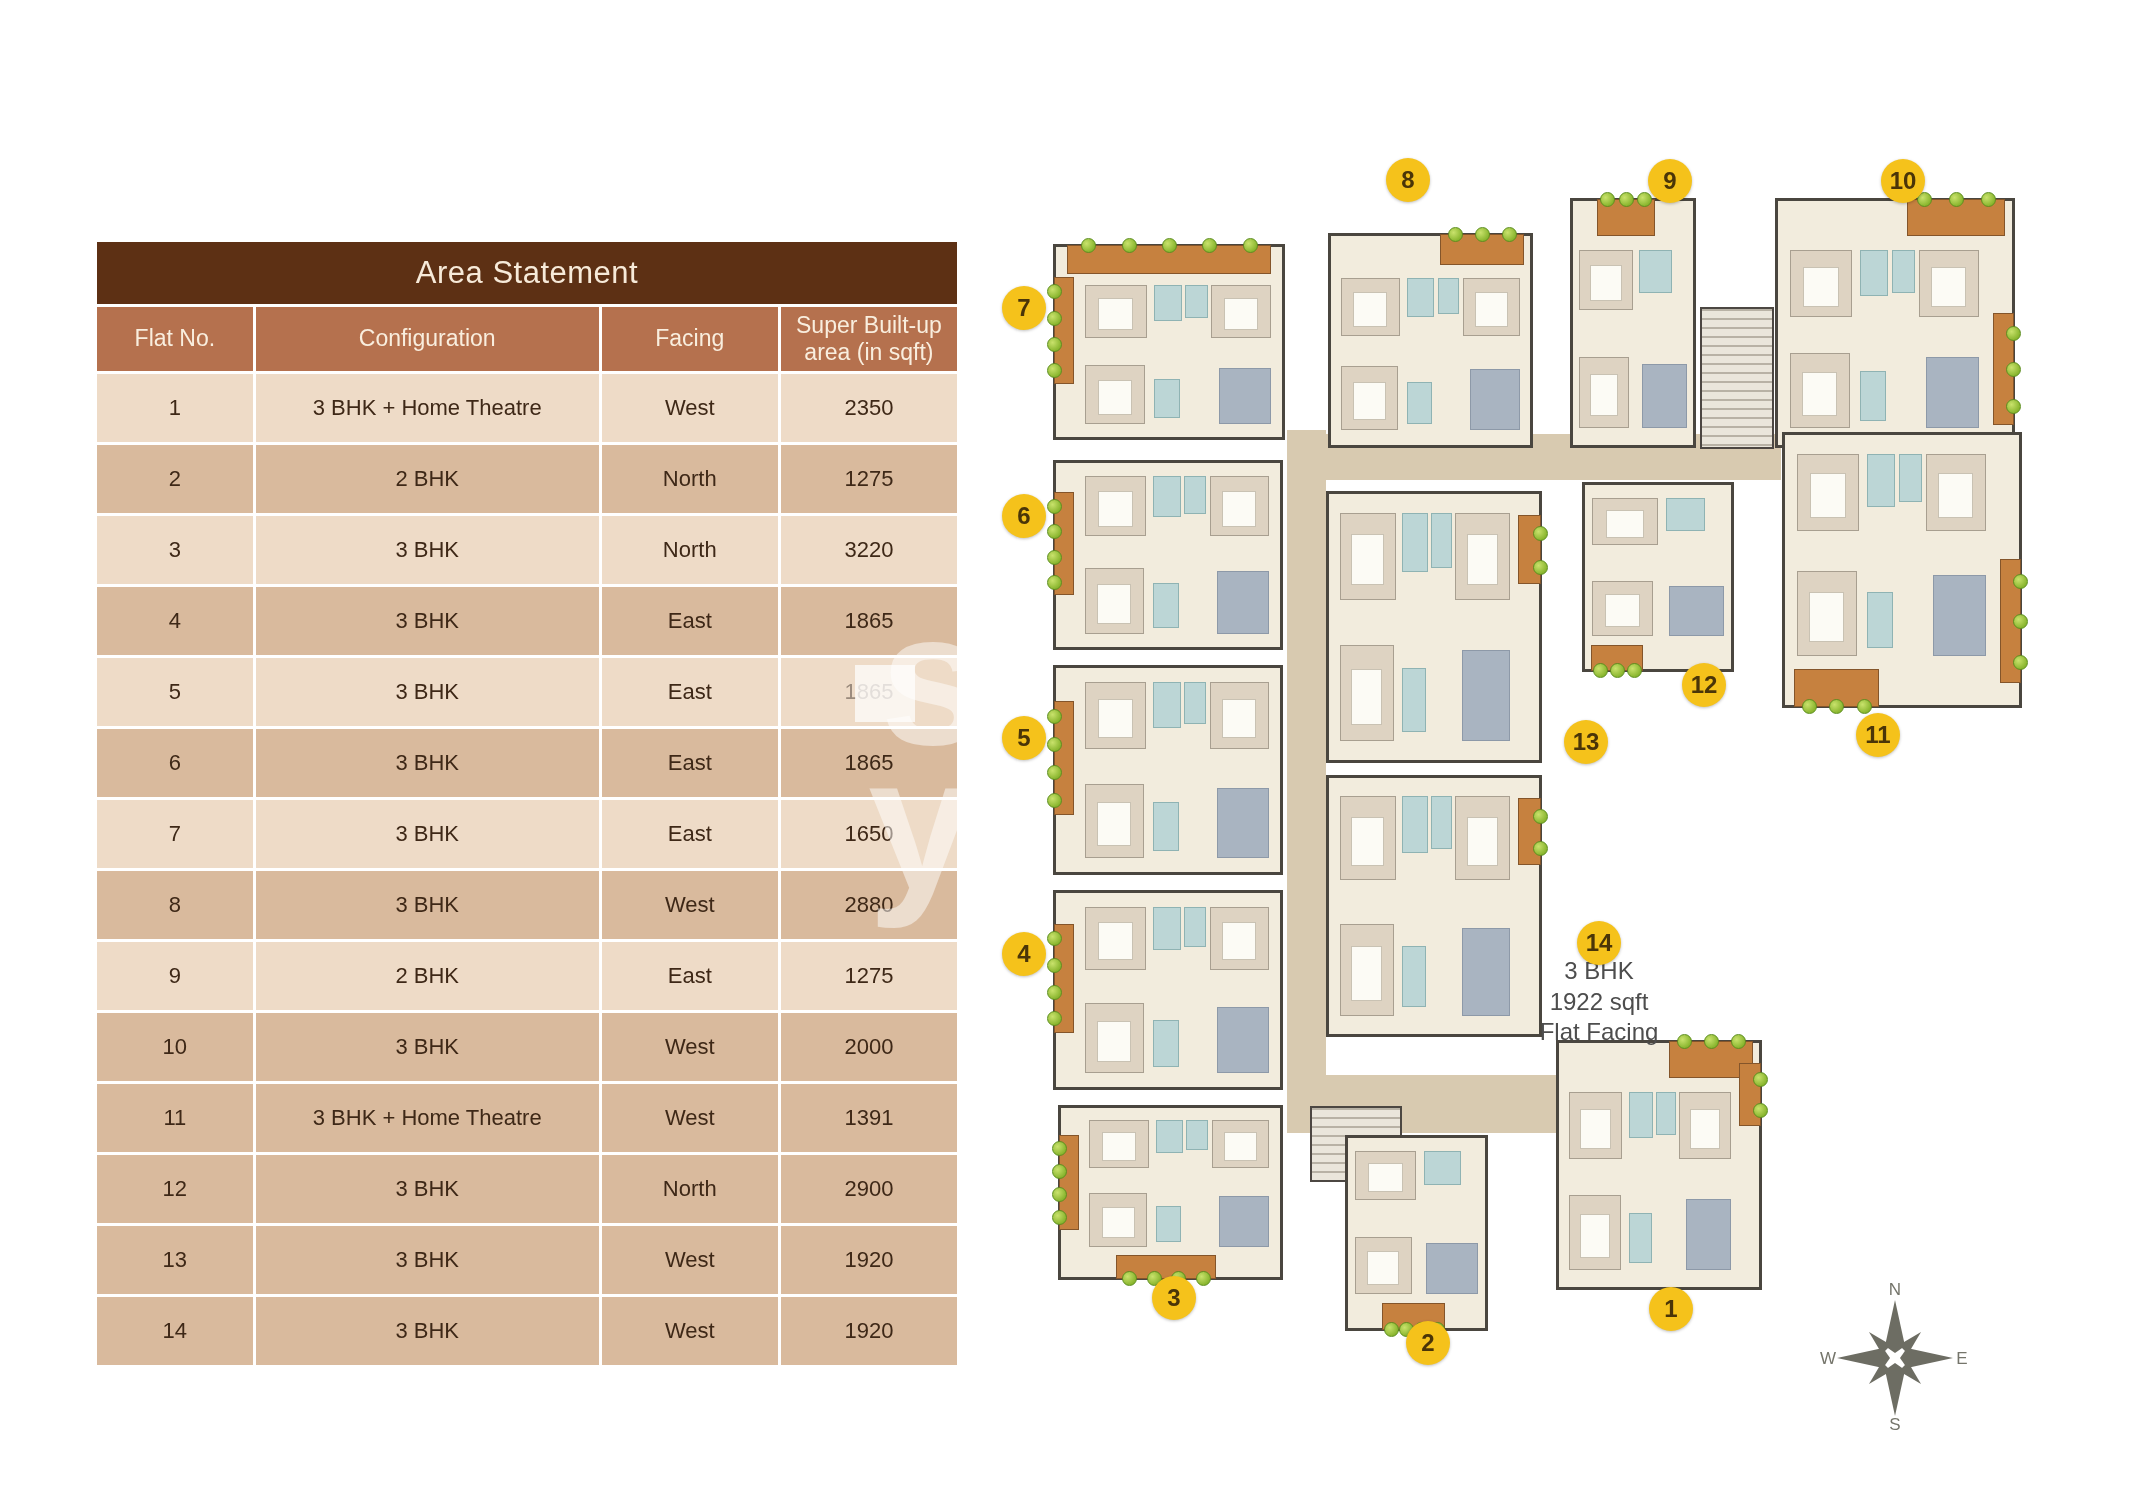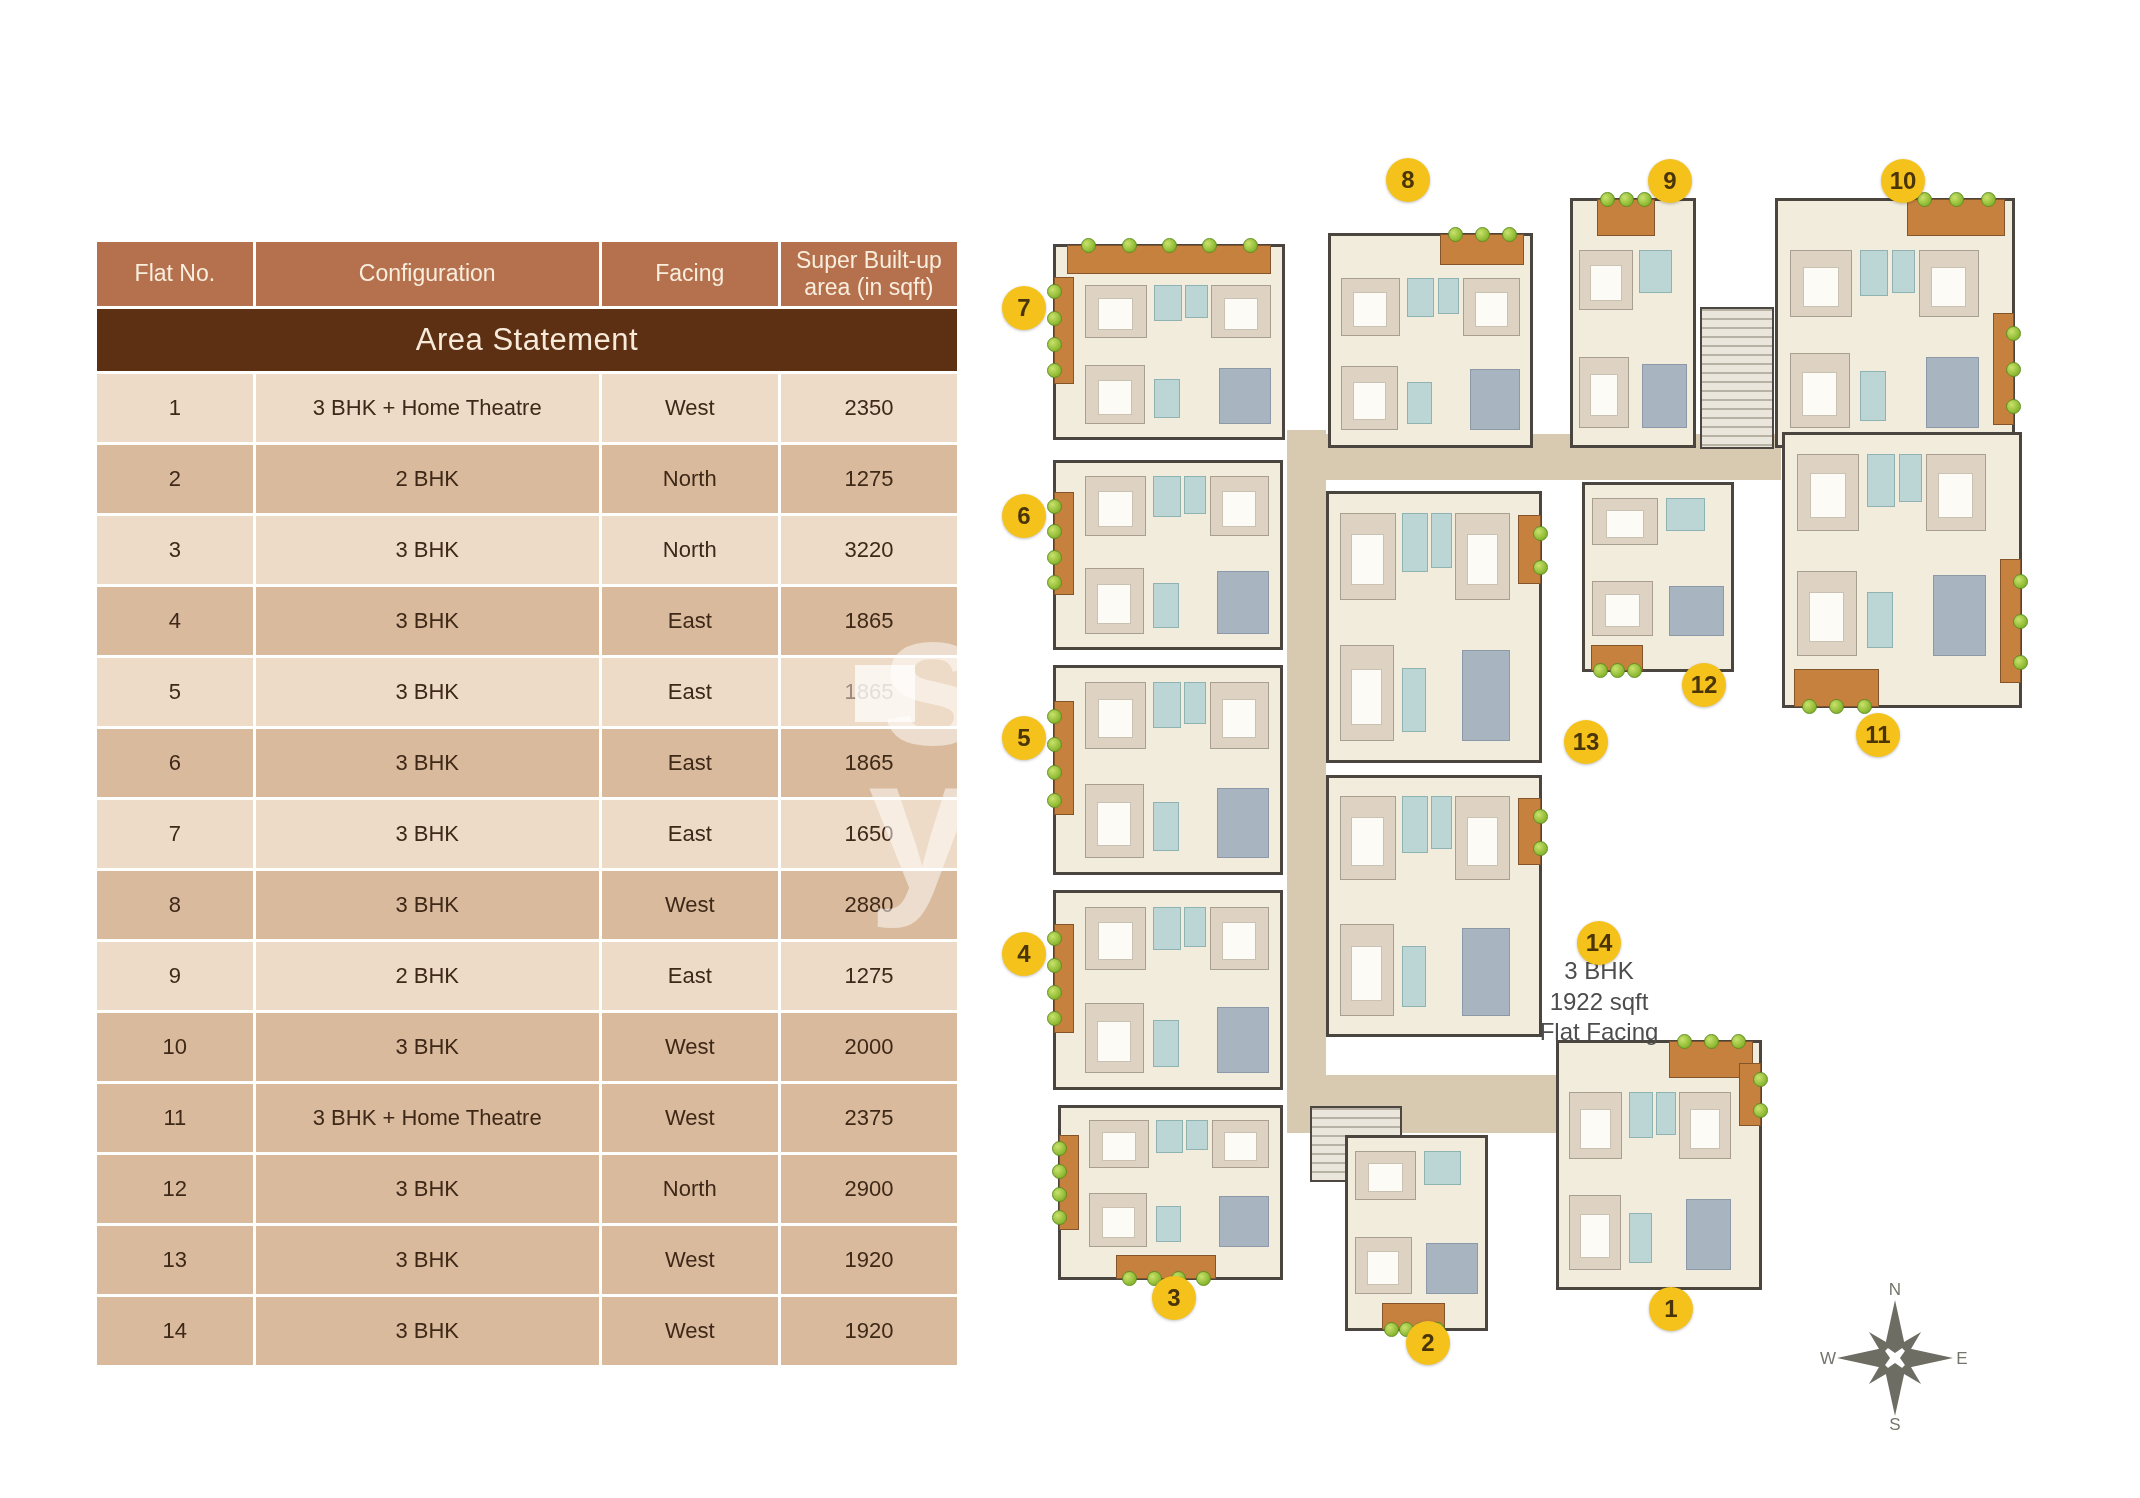--- a/index.html
+++ b/index.html
@@ -63,27 +63,27 @@
 
   <table class="area-table">
     <colgroup>
         <col class="c-flat">
         <col class="c-config">
         <col class="c-facing">
         <col class="c-area">
       </colgroup>
     <tbody id="atable-body">
       <tr>
+        <td class="title-cell" colspan="4">Area Statement</td>
+      </tr>
+      <tr>
         <th>Flat No.</th>
         <th>Configuration</th>
         <th>Facing</th>
         <th>Super Built-up area (in sqft)</th>
-      </tr>
-      <tr>
-        <td class="title-cell" colspan="4">Area Statement</td>
       </tr>
     <tr class="light">
           <td>1</td>
           <td>3 BHK + Home Theatre</td>
           <td>West</td>
           <td>2350</td>
         </tr>
         <tr class="dark">
           <td>2</td>
           <td>2 BHK</td>
@@ -135,21 +135,21 @@
         <tr class="dark">
           <td>10</td>
           <td>3 BHK</td>
           <td>West</td>
           <td>2000</td>
         </tr>
         <tr class="dark">
           <td>11</td>
           <td>3 BHK + Home Theatre</td>
           <td>West</td>
-          <td>2375</td>
+          <td>1391</td>
         </tr>
         <tr class="dark">
           <td>12</td>
           <td>3 BHK</td>
           <td>North</td>
           <td>2900</td>
         </tr>
         <tr class="dark">
           <td>13</td>
           <td>3 BHK</td>

